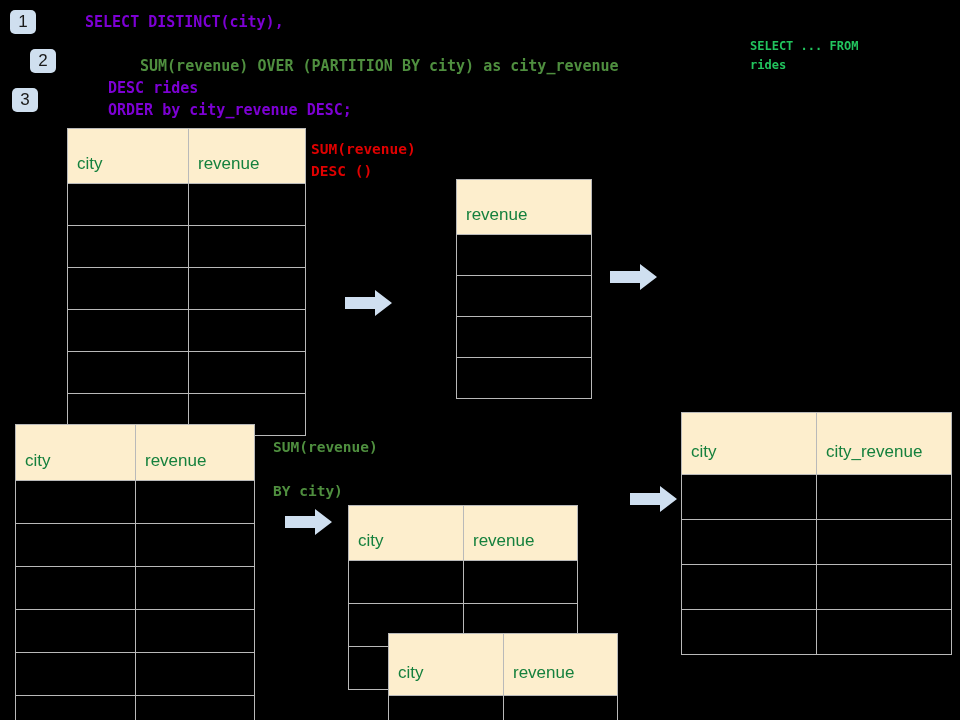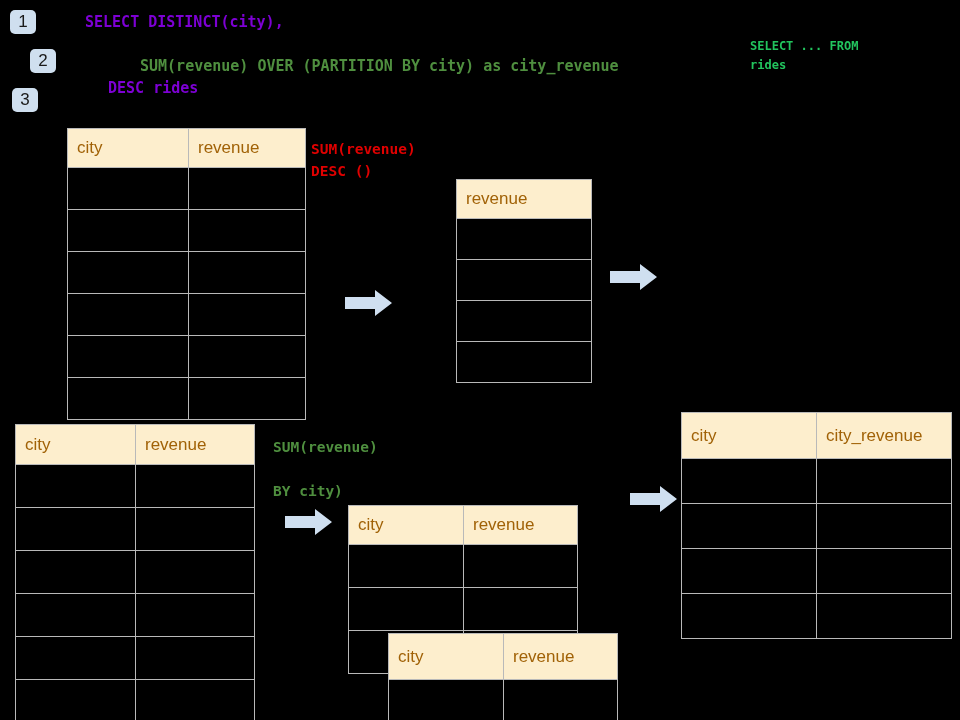--- a/index.html
+++ b/index.html
@@ -79,24 +79,24 @@
     background: #000000;
     border: 1px solid #b9b9b9;
   }
   .tbl td {
     border: 1px solid #b9b9b9;
     padding: 0;
     background: #000000;
   }
   .tbl td.hd {
     background: #fdeecd;
-    color: #a16207;
+    color: #15803d;
     font-family: "Liberation Sans", sans-serif;
     font-size: 17px;
-    padding: 0 0 0 9px;
+    padding: 16px 0 0 9px;
     vertical-align: middle;
     white-space: nowrap;
   }
 
   
   .arrow {
     position: absolute;
   }
 </style>
 </head>
@@ -104,20 +104,21 @@
 
 <div id="stage">
 
   <div class="badge" style="left:10px; top:10px;">1</div>
   <div class="badge" style="left:30px; top:49px;">2</div>
   <div class="badge" style="left:12px; top:88px;">3</div>
 
   <div class="sql sql-purple" style="left:85px; top:12px;">SELECT DISTINCT(city),</div>
   <div class="sql sql-green" style="left:140px; top:56px;">SUM(revenue) OVER (PARTITION BY city) as city_revenue</div>
   <div class="sql sql-purple" style="left:108px; top:78px;">DESC rides</div>
+  <div class="sql sql-purple" style="left:108px; top:100px;">ORDER by city_revenue DESC;</div>
 
   <div class="sidenote" style="left:750px; top:37px;">SELECT ... FROM</div>
   <div class="sidenote" style="left:750px; top:56px;">rides</div>
 
   <div class="annot annot-red" style="left:311px; top:138px;">SUM(revenue)</div>
   <div class="annot annot-red" style="left:311px; top:160px;">DESC ()</div>
 
   <div class="annot annot-green" style="left:273px; top:436px;">SUM(revenue)</div>
   <div class="annot annot-green" style="left:273px; top:480px;">BY city)</div>
 

